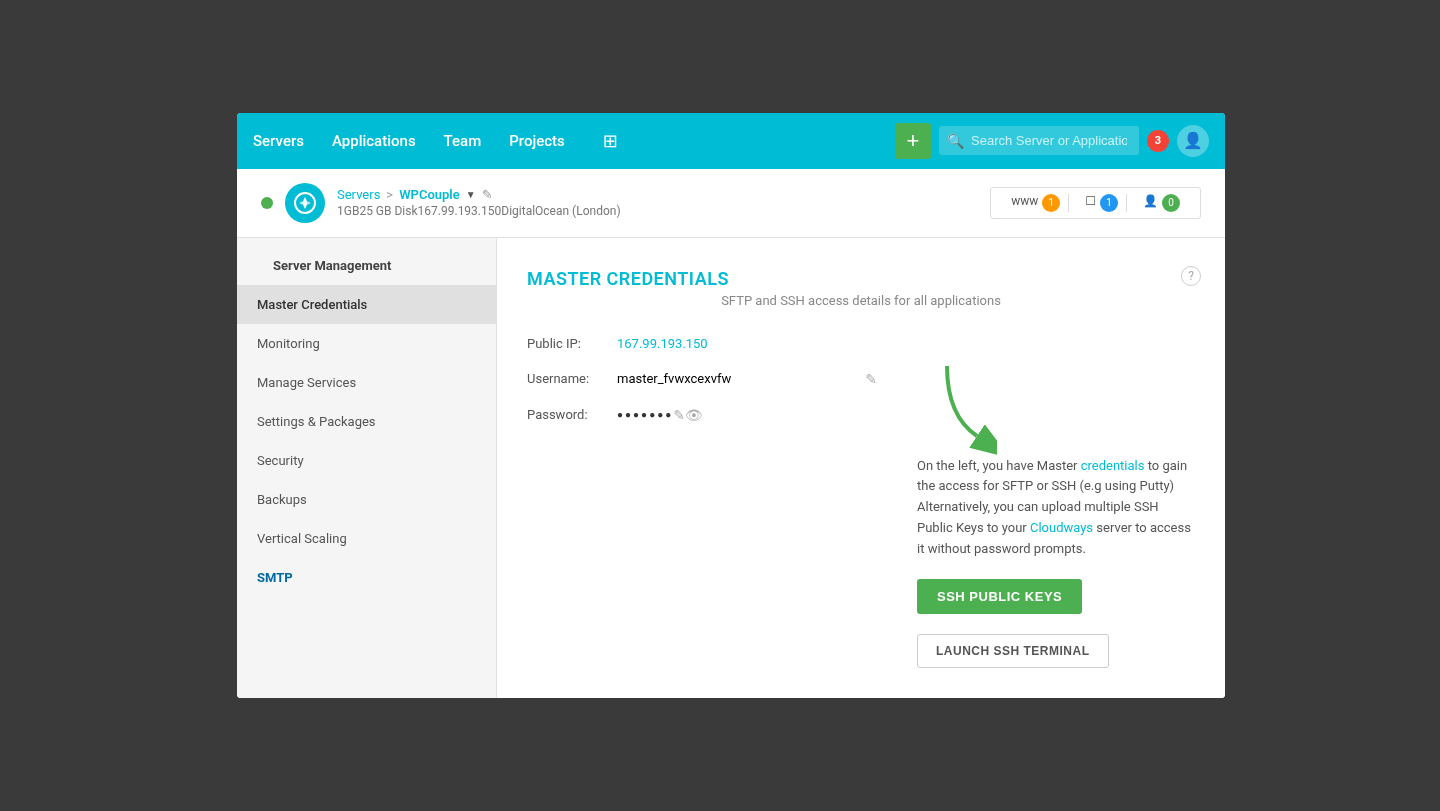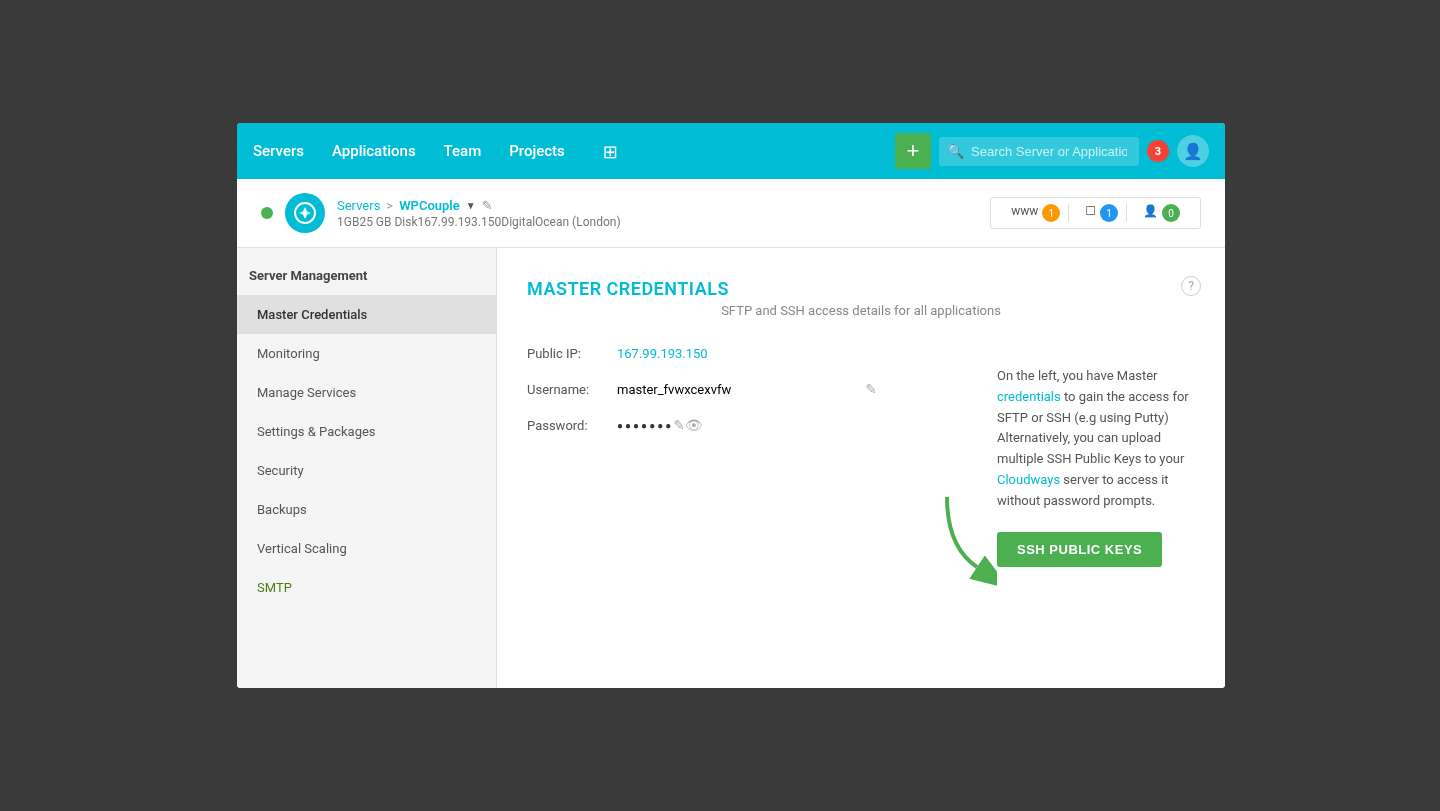--- a/index.html
+++ b/index.html
@@ -208,36 +208,36 @@
       width: 260px;
       background: #f5f5f5;
       border-right: 1px solid #e0e0e0;
       padding: 20px 0;
       flex-shrink: 0;
     }
     .sidebar-heading {
       font-size: 13px;
       font-weight: 700;
       color: #444;
-      padding: 0 12px 12px;
+      padding: 0 36px 12px;
       text-transform: none;
     }
     .sidebar-item {
       padding: 12px 20px;
       font-size: 13px;
       color: #555;
       cursor: pointer;
       display: block;
     }
     .sidebar-item.active {
       background: #e0e0e0;
       color: #333;
       font-weight: 500;
     }
-    .sidebar-item.smtp { color: #4d7c0f; }
+    .sidebar-item.smtp { color: #0369a1; font-weight: bold; }
 
     
     .content-panel {
       flex: 1;
       background: #fff;
       padding: 30px 30px;
       position: relative;
     }
     .panel-title {
       color: #00bcd4;
@@ -298,22 +298,23 @@
     .cred-icon {
       color: #aaa;
       cursor: pointer;
       font-size: 14px;
     }
 
     
     .arrow-container {
       position: relative;
       display: flex;
-      align-items: flex-end;
+      align-items: flex-start;
       padding-top: 20px;
+      flex-direction: column;
     }
     .green-arrow {
       width: 80px;
       flex-shrink: 0;
     }
     .credentials-right {
       flex: 1;
     }
     .right-text {
       font-size: 13px;
@@ -472,18 +473,19 @@
           </svg>
 
           <div class="credentials-right">
             <p class="right-text">
               On the left, you have Master <span class="highlight">credentials</span> to gain the access for
               SFTP or SSH (e.g using Putty) Alternatively, you can upload
               multiple SSH Public Keys to your <span class="highlight">Cloudways</span> server to access it
               without password prompts.
             </p>
             <button class="ssh-keys-btn">SSH PUBLIC KEYS</button>
+            <button class="launch-terminal-btn">LAUNCH SSH TERMINAL</button>
           </div>
         </div>
       </div>
     </section>
   </div>
 </div>
 
 </body></html>

